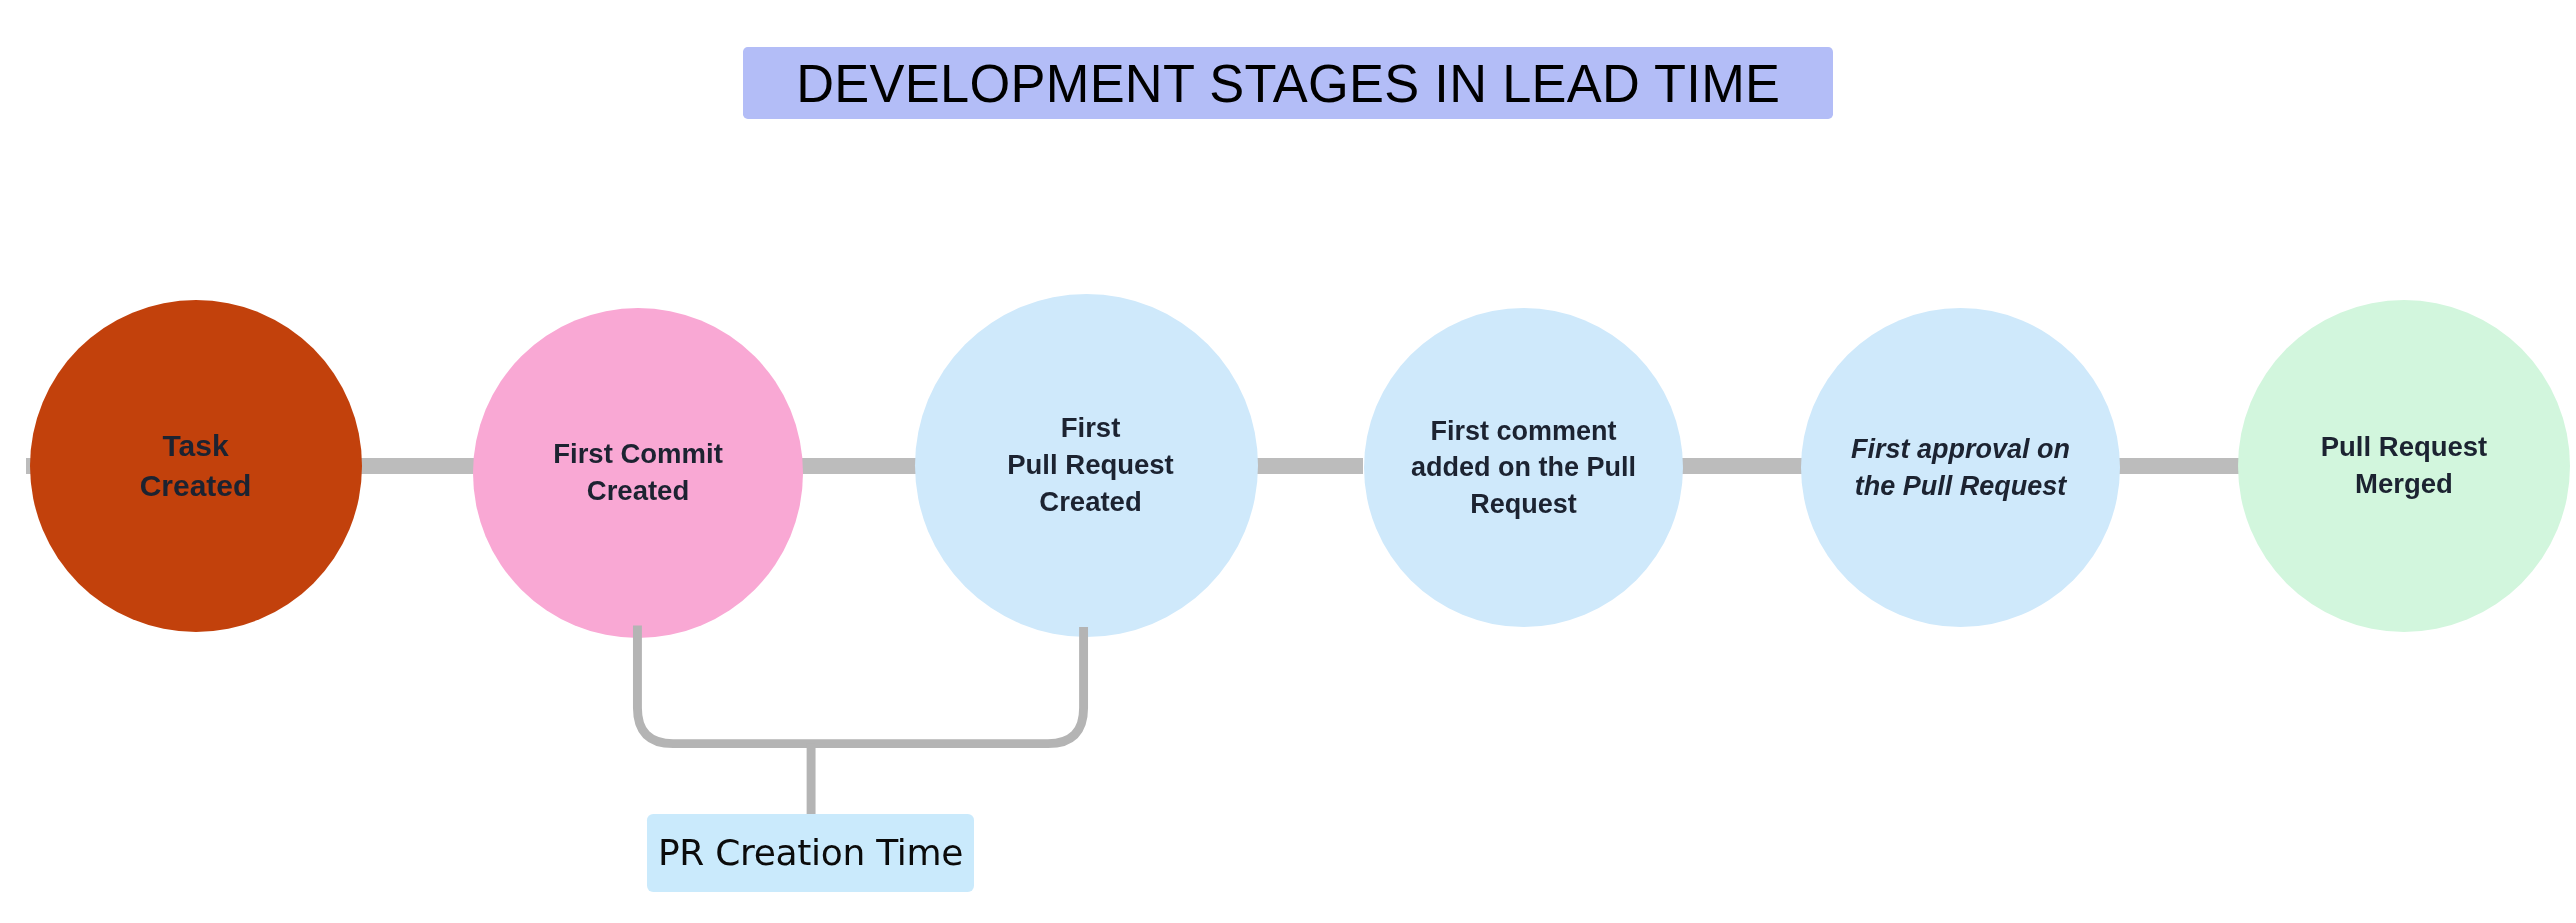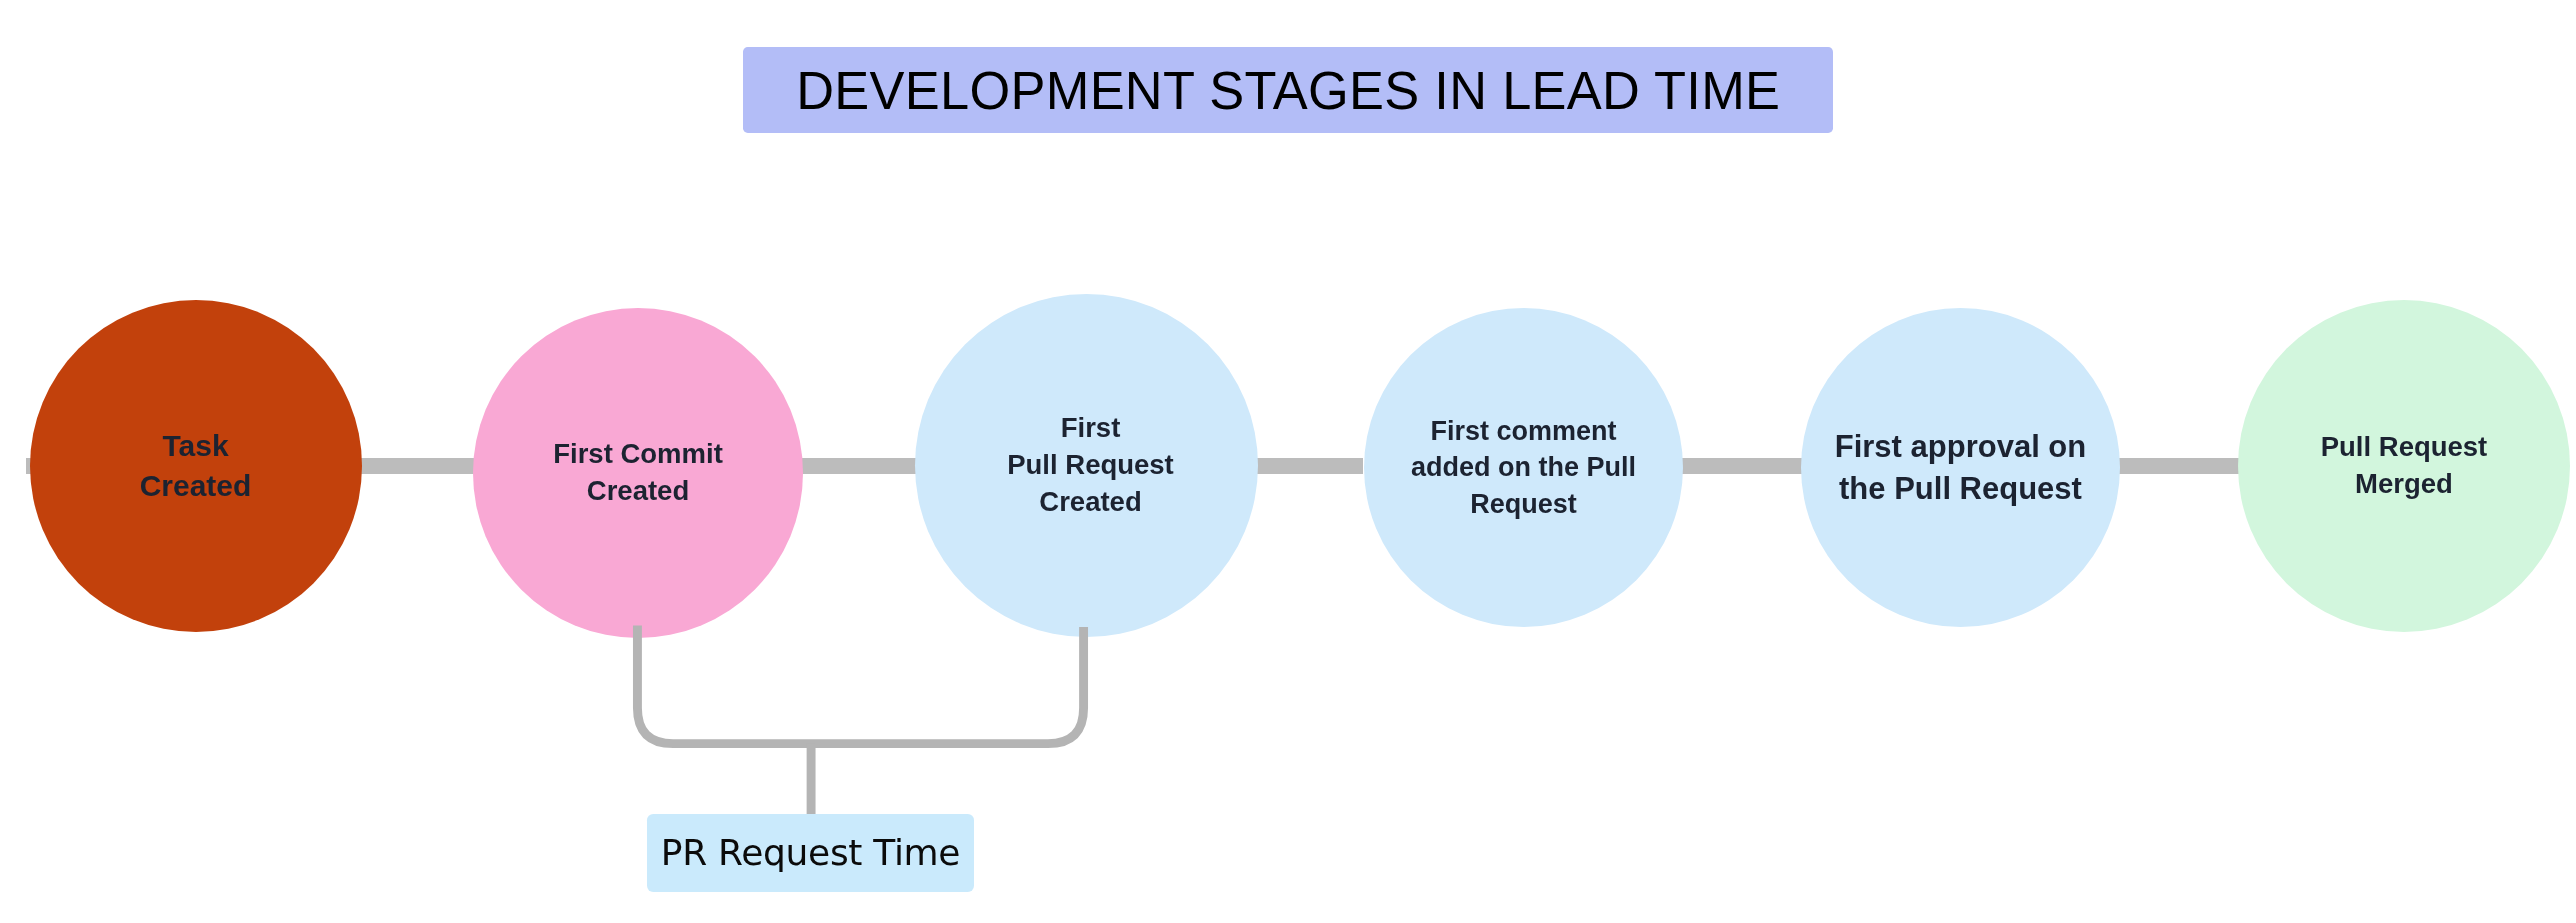--- a/index.html
+++ b/index.html
@@ -21,21 +21,21 @@
     height: 923px;
     background: #ffffff;
   }
 
   
   .title-banner {
     position: absolute;
     left: 743px;
     top: 47px;
     width: 1090px;
-    height: 86px;
+    height: 72px;
     background: #b3bdf7;
     border-radius: 4.8px;
     display: flex;
     align-items: center;
     justify-content: center;
     box-sizing: border-box;
   }
   .title-text {
     font-family: "Liberation Sans Narrow", "Liberation Sans", sans-serif;
     font-size: 54px;
@@ -140,32 +140,32 @@
 Created</div>
   </div>
 
   <div class="stage" style="left:1364px; top:308px; width:319px; height:319px; background:#cfe9fb;">
     <div class="stage-label" style="font-size:27px;">First comment
 added on the Pull
 Request</div>
   </div>
 
   <div class="stage" style="left:1801px; top:308px; width:319px; height:319px; background:#cfe9fb;">
-    <div class="stage-label" style="font-size:31px;">First approval on
+    <div class="stage-label" style="font-size:27px;font-style:italic;">First approval on
 the Pull Request</div>
   </div>
 
   <div class="stage" style="left:2238px; top:300px; width:332px; height:332px; background:#d2f6dd;">
     <div class="stage-label" style="font-size:27.5px;">Pull Request
 Merged</div>
   </div>
 
   <svg class="bracket-svg" viewBox="0 0 760 440">
     <path d="M 47 30 L 47 150 Q 47 202 99 202 L 645 202 Q 697 202 697 150 L 697 32" fill="none" stroke="#b4b4b4" stroke-width="13" stroke-linecap="butt"></path>
     <path d="M 300 202 L 300 305" fill="none" stroke="#b4b4b4" stroke-width="13" stroke-linecap="butt"></path>
   </svg>
 
   <div class="note-box">
-    <span class="note-text">PR Request Time</span>
+    <span class="note-text">PR Creation Time</span>
   </div>
 
 </div>
 
 
 </body></html>

